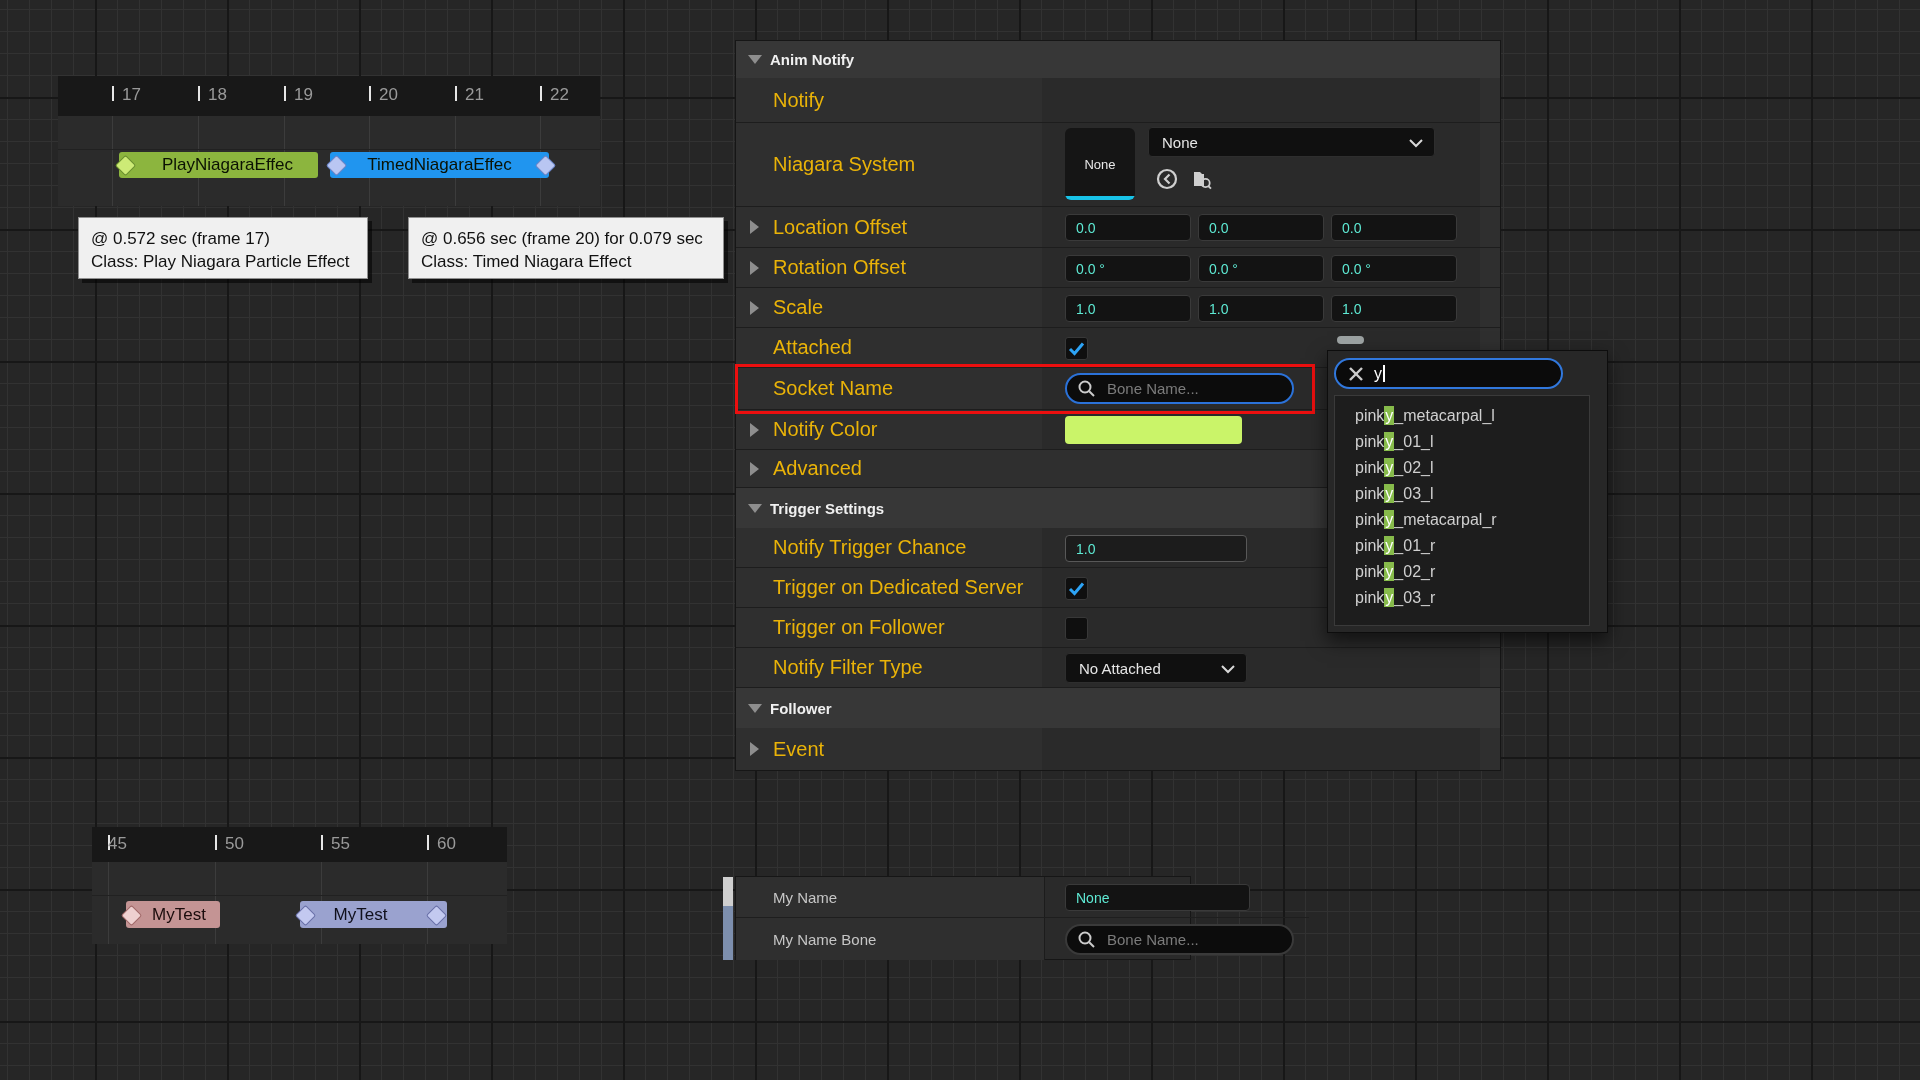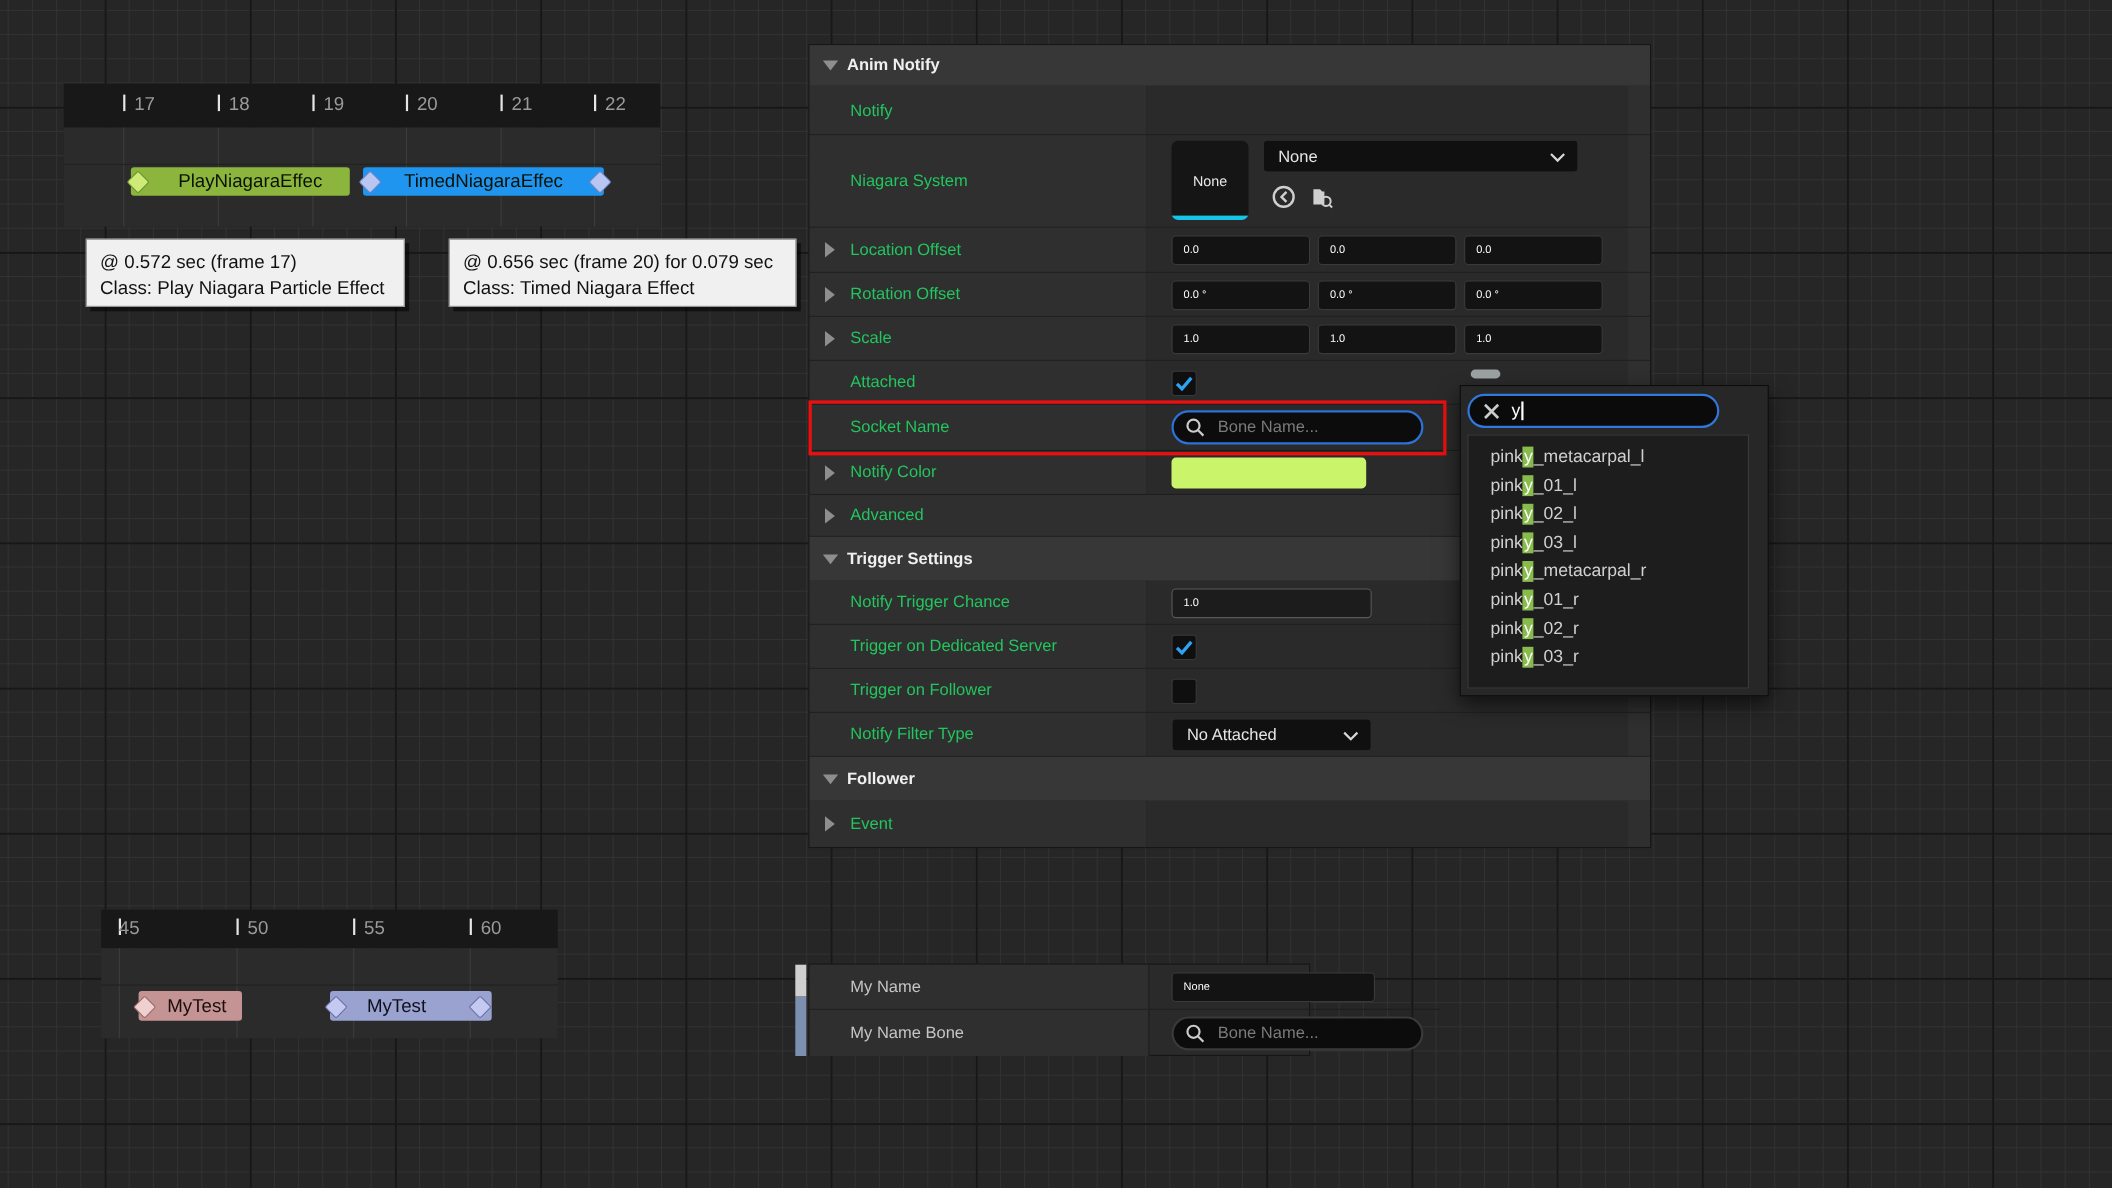--- a/index.html
+++ b/index.html
@@ -36,26 +36,26 @@
   .sec-head{position:absolute;left:0;width:764px;background:#373737;border-bottom:1px solid #1b1b1b;
             display:flex;align-items:center;}
   .sec-head .cap{color:#f0f0f0;font-weight:bold;font-size:15px;margin-left:34px;}
   .tri-down{width:0;height:0;border-left:7px solid transparent;border-right:7px solid transparent;
             border-top:9px solid #8e8e8e;position:absolute;left:12px;top:calc(50% - 4px);}
   .tri-right{width:0;height:0;border-top:7px solid transparent;border-bottom:7px solid transparent;
              border-left:9px solid #8e8e8e;position:absolute;left:14px;top:calc(50% - 7px);}
   .prow{position:absolute;left:0;width:764px;border-bottom:1px solid #1d1d1d;box-sizing:border-box;}
   .cell-label{position:absolute;left:0;top:0;bottom:0;width:306px;background:#2f2f2f;
               border-right:1px solid #1c1c1c;display:flex;align-items:center;}
-  .cell-label .lbl{color:#22c55e;font-size:15px;margin-left:37px;white-space:nowrap;}
+  .cell-label .lbl{color:#eab308;font-size:20px;margin-left:37px;white-space:nowrap;}
   .cell-value{position:absolute;left:306px;top:0;bottom:0;width:438px;background:#2a2a2a;
               border-right:1px solid #1c1c1c;}
   .cell-gutter{position:absolute;left:744px;top:0;bottom:0;width:20px;background:#2f2f2f;}
   .numbox{position:absolute;height:27px;background:#131313;border:1px solid #3a3a3a;border-radius:4px;
-          color:#ffffff;font-size:10px;display:flex;align-items:center;padding-left:10px;box-sizing:border-box;}
+          color:#5eead4;font-size:14px;display:flex;align-items:center;padding-left:10px;box-sizing:border-box;}
   .checkbox{position:absolute;width:21px;height:21px;background:#0f0f0f;border:1px solid #383838;
             border-radius:3px;left:23px;}
   .searchpill{position:absolute;height:31px;border-radius:16px;background:#0c0c0c;display:flex;
               align-items:center;box-sizing:border-box;}
   .searchpill input{background:transparent;border:none;outline:none;color:#e8e8e8;font-size:15px;width:150px;}
   .searchpill input::placeholder{color:#7b7b7b;}
   .combo{position:absolute;height:30px;background:#101010;border:1px solid #2e2e2e;border-radius:4px;
          color:#e6e6e6;font-size:15px;display:flex;align-items:center;padding-left:13px;box-sizing:border-box;}
   .combo .chev{position:absolute;right:10px;top:9px;}
   .redbox{position:absolute;border:3px solid #ec0f0f;z-index:5;pointer-events:none;}

